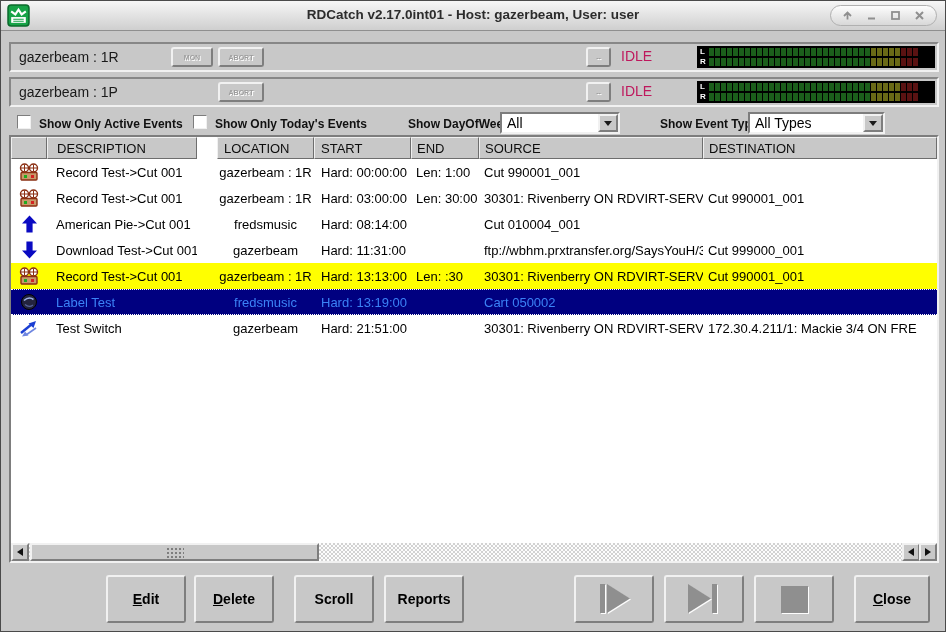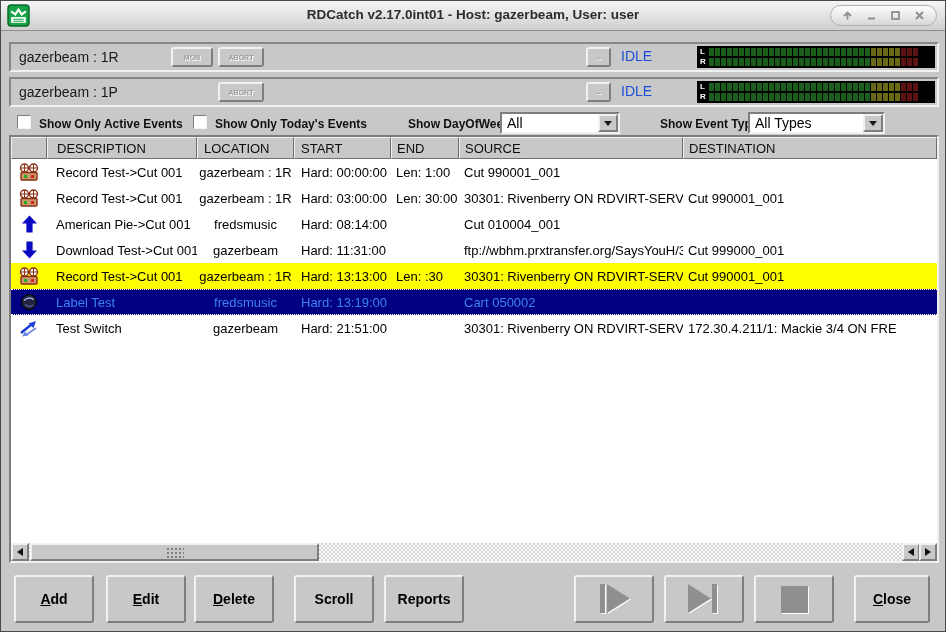--- a/index.html
+++ b/index.html
@@ -23,21 +23,21 @@
   .win-controls svg { display:block; }
 
   
   .deck { position:absolute; left:8px; width:930px; height:30px; background:#c8c8c8;
           border:2px solid; border-color:#878787 #f1f1f1 #f1f1f1 #878787; }
   .deck-name { position:absolute; left:8px; top:5px; font-size:14px; color:#1a1a1a; }
   .mini-btn { position:absolute; top:3px; height:20px; background:#c8c8c8;
               border:2px solid; border-color:#f1f1f1 #7e7e7e #7e7e7e #f1f1f1;
               border-radius:3px; font-size:7px; font-weight:bold; color:#9d9d9d;
               text-shadow:1px 1px 0 #fff; font-family:"Liberation Sans",sans-serif; }
-  .idle-text { position:absolute; left:610px; top:4px; font-size:14px; color:#1d4ed8; }
+  .idle-text { position:absolute; left:610px; top:4px; font-size:14px; color:#be185d; }
   .meter { position:absolute; left:686px; top:2px; width:238px; height:22px;
            background:#000; padding:2px 3px; }
   .led-row { display:flex; align-items:center; height:8px; margin-bottom:2px; }
   .led-label { width:9px; font-size:8px; font-weight:bold; color:#fff; line-height:8px; }
   .leds { display:flex; }
   .leds i { display:block; width:5px; height:8px; margin-right:1px; }
 
   
   .checkbox { position:absolute; top:114px; width:14px; height:14px; background:#fff;
               border:1px solid; border-color:#7d7d7d #f0f0f0 #f0f0f0 #7d7d7d; }
@@ -62,21 +62,21 @@
            display:flex; align-items:center; padding-left:6px; overflow:hidden;
            white-space:nowrap; }
   .trow { display:flex; height:26px; align-items:center; font-size:13px; color:#000;
           background:#fff; white-space:nowrap; cursor:default; }
   .trow.next-event { background:var(--next-bg,#ffff00); }
   .trow.selected { background:var(--sel-bg,#000080); color:#3b82f6;
           border-top:1px dotted #fff; border-bottom:1px dotted #fff; }
   .tcell { flex:none; overflow:hidden; padding-left:6px; }
   .c-icon { width:36px; padding:0; display:flex; justify-content:center; align-items:center; }
   .c-desc { width:150px; padding-left:9px; }
-  .c-loc  { width:97px; padding:0; text-align:center; }
+  .c-loc  { width:97px; padding:0; text-align:center;margin-left:20px; }
   .c-start{ width:97px; padding-left:7px; }
   .c-end  { width:68px; padding-left:5px; }
   .c-src  { width:224px; padding-left:5px; }
   .c-dest { flex:1 1 auto; padding-left:5px; }
   .lheader .c-loc, .lheader .c-start { padding-left:6px; text-align:left; }
 
   
   .hscroll { position:absolute; left:0; right:0; bottom:0; height:18px;
              background-color:#fdfdfd;
              background-image:
@@ -483,23 +483,20 @@
         </span>
       <span class="sb-btn" style="right:17px">
           <b class="left"></b>
         </span>
       <span class="sb-btn" style="right:0">
           <b class="right"></b>
         </span>
     </div>
   </div>
 
-  <button class="footer-btn" style="left:13px">
-      <span class="accel">Add</span>
-    </button>
   <button class="footer-btn" style="left:105px">
       <span class="accel">Edit</span>
     </button>
   <button class="footer-btn" style="left:193px">
       <span class="accel">Delete</span>
     </button>
   <button class="footer-btn" style="left:293px">
       <span>Scroll</span>
     </button>
   <button class="footer-btn" style="left:383px">

